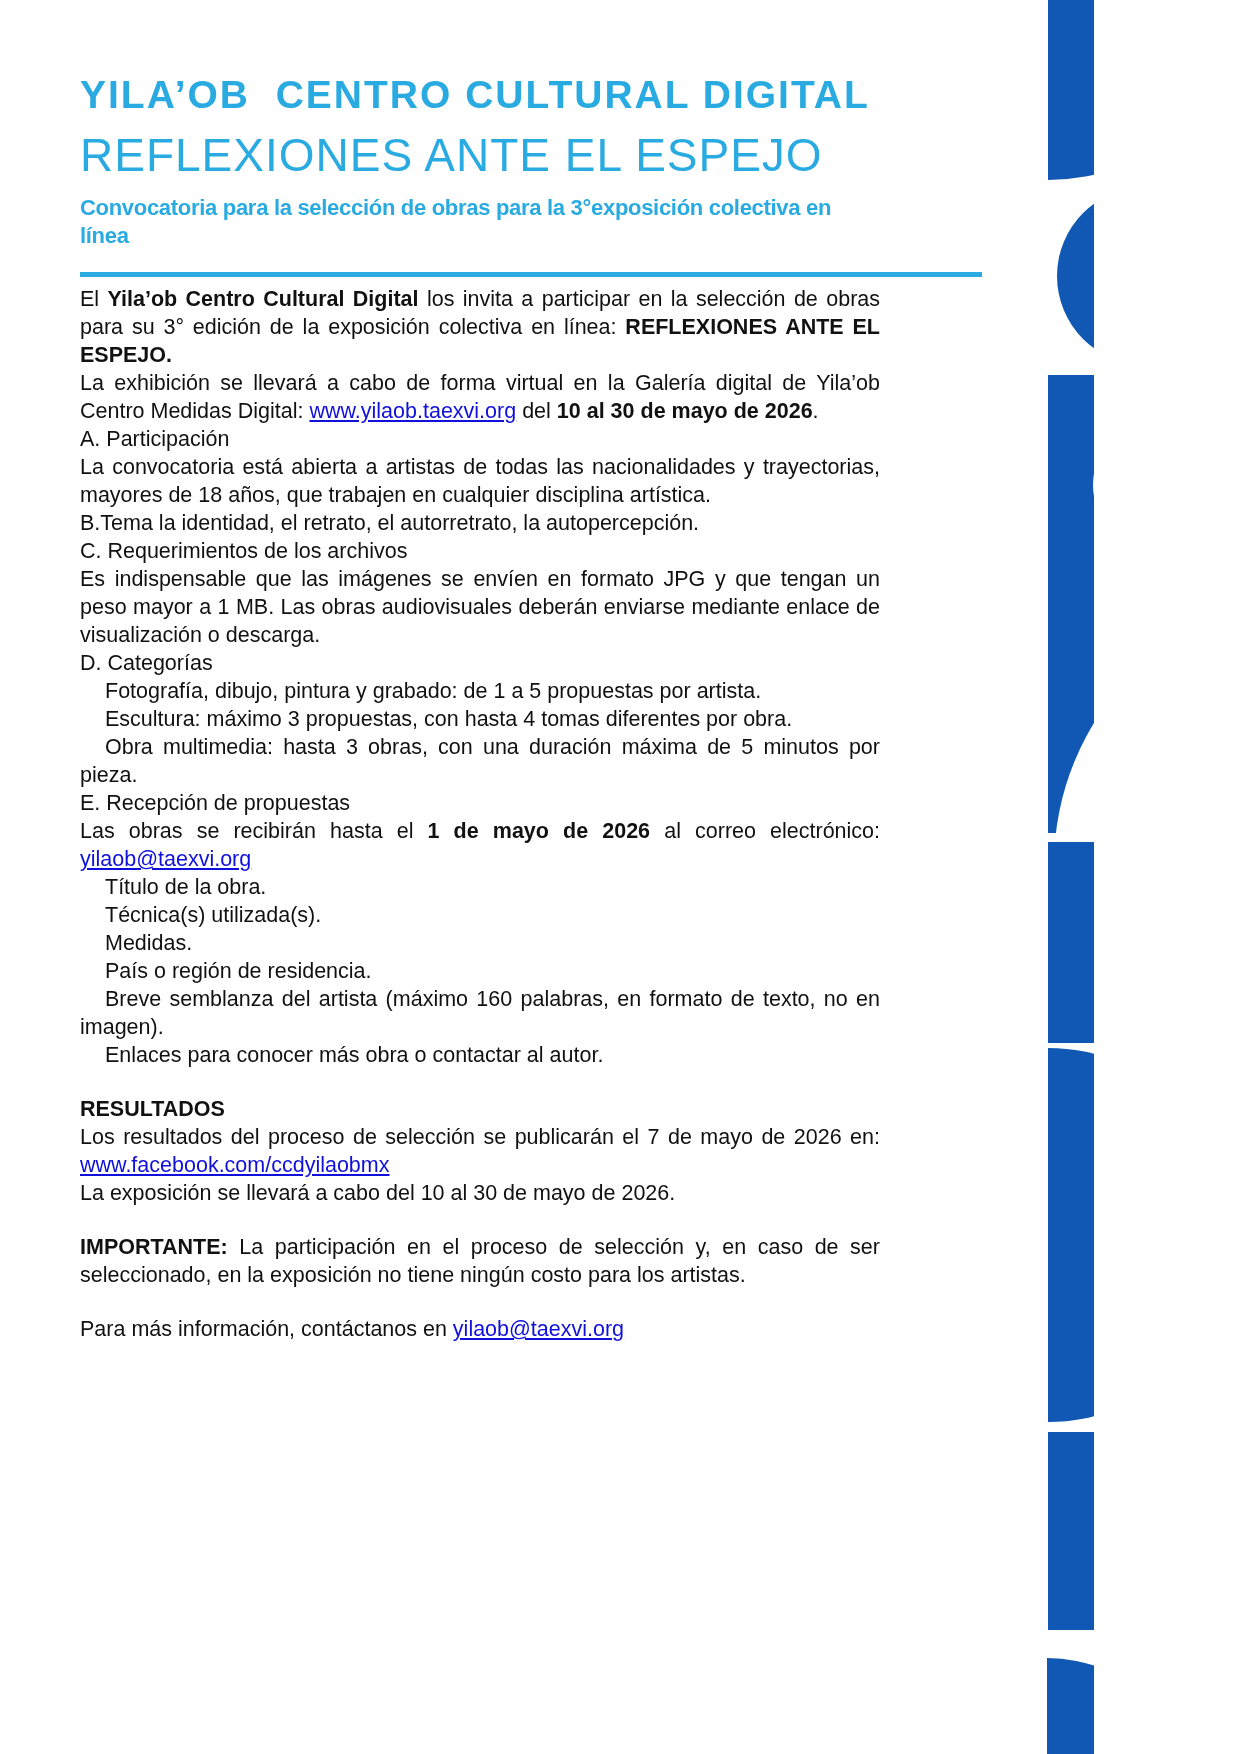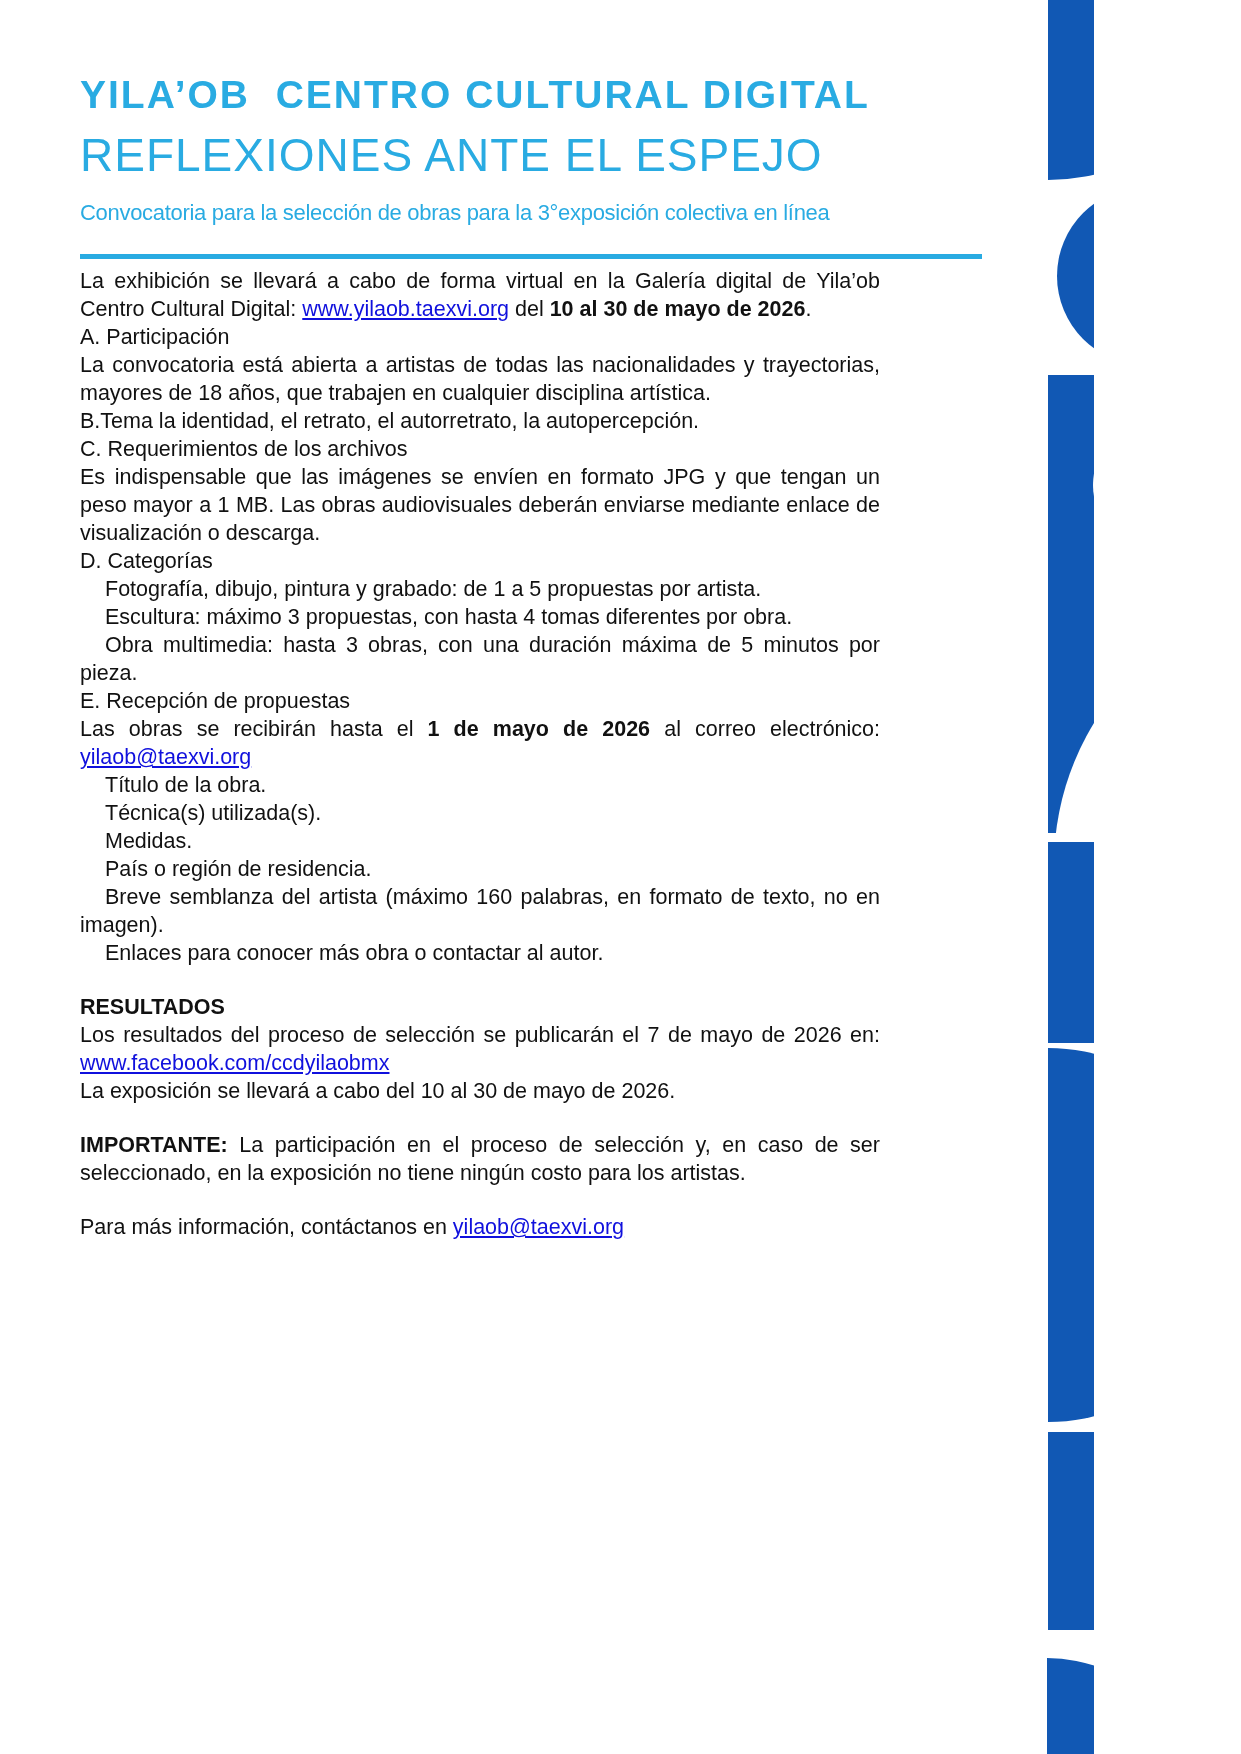--- a/index.html
+++ b/index.html
@@ -30,21 +30,21 @@
   .content { position:absolute; left:80px; top:74px; width:800px; }
   .title1 {
     color:var(--accent); font-weight:bold; font-size:39px; line-height:41px;
     letter-spacing:2px; white-space:pre-wrap; margin:0;
   }
   .title2 {
     color:var(--accent); font-weight:normal; font-size:46px; line-height:45px;
     letter-spacing:1px; white-space:pre-wrap; margin:18px 0 0 0;
   }
   .subtitle {
-    color:var(--accent); font-weight:normal; font-size:22px; line-height:38px;
+    color:var(--accent); font-weight:bold; font-size:22px; line-height:28px;
     letter-spacing:-0.3px; margin:16px 0 0 0;
   }
   .rule { width:902px; height:5px; background:var(--accent); margin-top:22px; }
 
   .body { margin-top:8px; font-size:21.5px; line-height:28px; color:#111; text-align:justify; }
   .para { margin:0; }
   .para.gap { margin-top:26px; }
   .para.indent { text-indent:25px; }
   .para strong { font-weight:bold; }
   a.doclink { color:var(--link); text-decoration:underline; cursor:pointer; }
@@ -77,21 +77,22 @@
     <div class="shape d8"></div>
     <div class="shape white d8notch"></div>
   </div>
 
   <div class="content">
     <h1 class="title1">YILA’OB  CENTRO CULTURAL DIGITAL</h1>
     <h2 class="title2">REFLEXIONES ANTE EL ESPEJO</h2>
     <div class="subtitle">Convocatoria para la selección de obras para la 3°exposición colectiva en línea</div>
     <div class="rule"></div>
     <div class="body" id="doc-body">
-        <p class="para"><span>La exhibición se llevará a cabo de forma virtual en la Galería digital de Yila’ob Centro Cultural Digital: </span><a class="doclink">www.yilaob.taexvi.org</a><span>  del </span><strong>10 al 30 de mayo de 2026</strong><span>.</span></p>
+        <p class="para"><span>El </span><strong>Yila’ob Centro Cultural Digital</strong><span> los invita a participar en la selección de obras para su 3° edición de la exposición colectiva en línea: </span><strong>REFLEXIONES ANTE EL ESPEJO.</strong></p>
+        <p class="para"><span>La exhibición se llevará a cabo de forma virtual en la Galería digital de Yila’ob Centro Medidas Digital: </span><a class="doclink">www.yilaob.taexvi.org</a><span>  del </span><strong>10 al 30 de mayo de 2026</strong><span>.</span></p>
         <p class="para"><span>A. Participación</span></p>
         <p class="para"><span>La convocatoria está abierta a artistas de todas las nacionalidades y trayectorias, mayores de 18 años, que trabajen en cualquier disciplina artística.</span></p>
         <p class="para"><span>B.Tema la identidad, el retrato, el autorretrato, la autopercepción.</span></p>
         <p class="para"><span>C. Requerimientos de los archivos</span></p>
         <p class="para"><span>Es indispensable que las imágenes se envíen en formato JPG y que tengan un peso mayor a 1 MB. Las obras audiovisuales deberán enviarse mediante enlace de visualización o descarga.</span></p>
         <p class="para"><span>D. Categorías</span></p>
         <p class="para indent"><span>Fotografía, dibujo, pintura y grabado: de 1 a 5 propuestas por artista.</span></p>
         <p class="para indent"><span>Escultura: máximo 3 propuestas, con hasta 4 tomas diferentes por obra.</span></p>
         <p class="para indent"><span>Obra multimedia: hasta 3 obras, con una duración máxima de 5 minutos por pieza.</span></p>
         <p class="para"><span>E. Recepción de propuestas</span></p>

